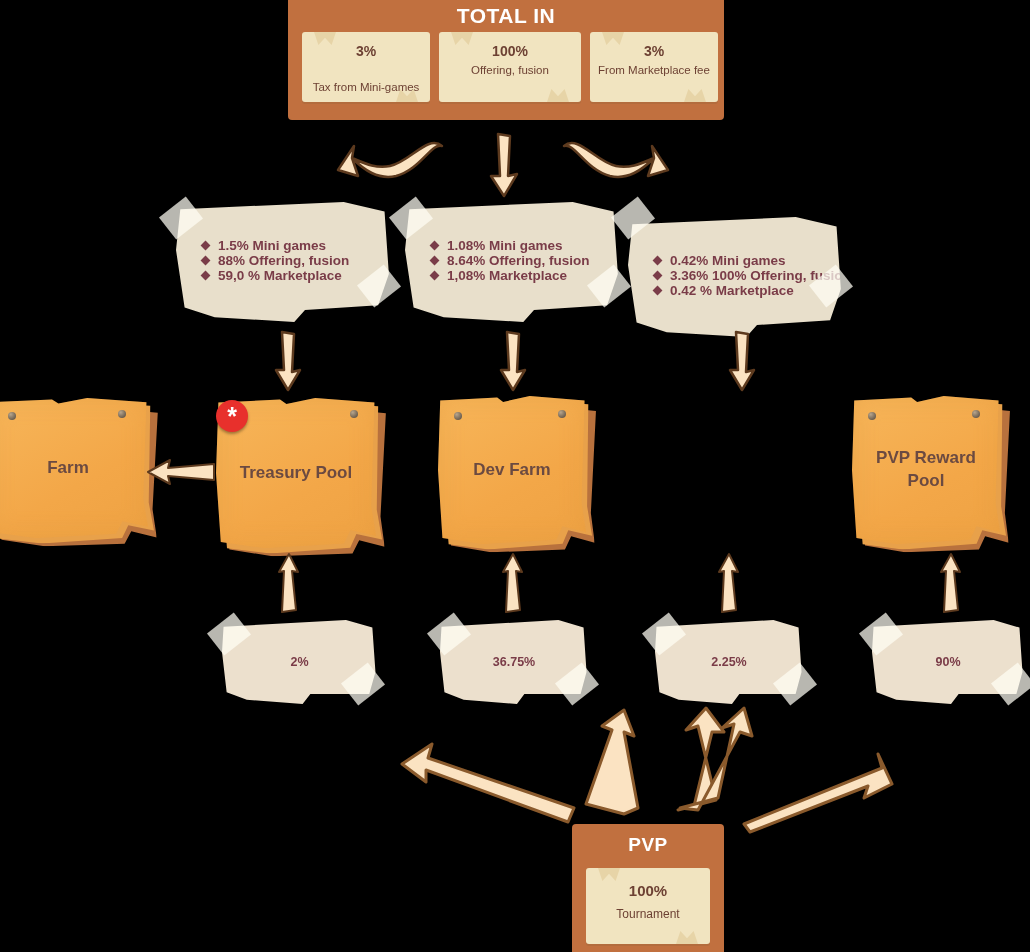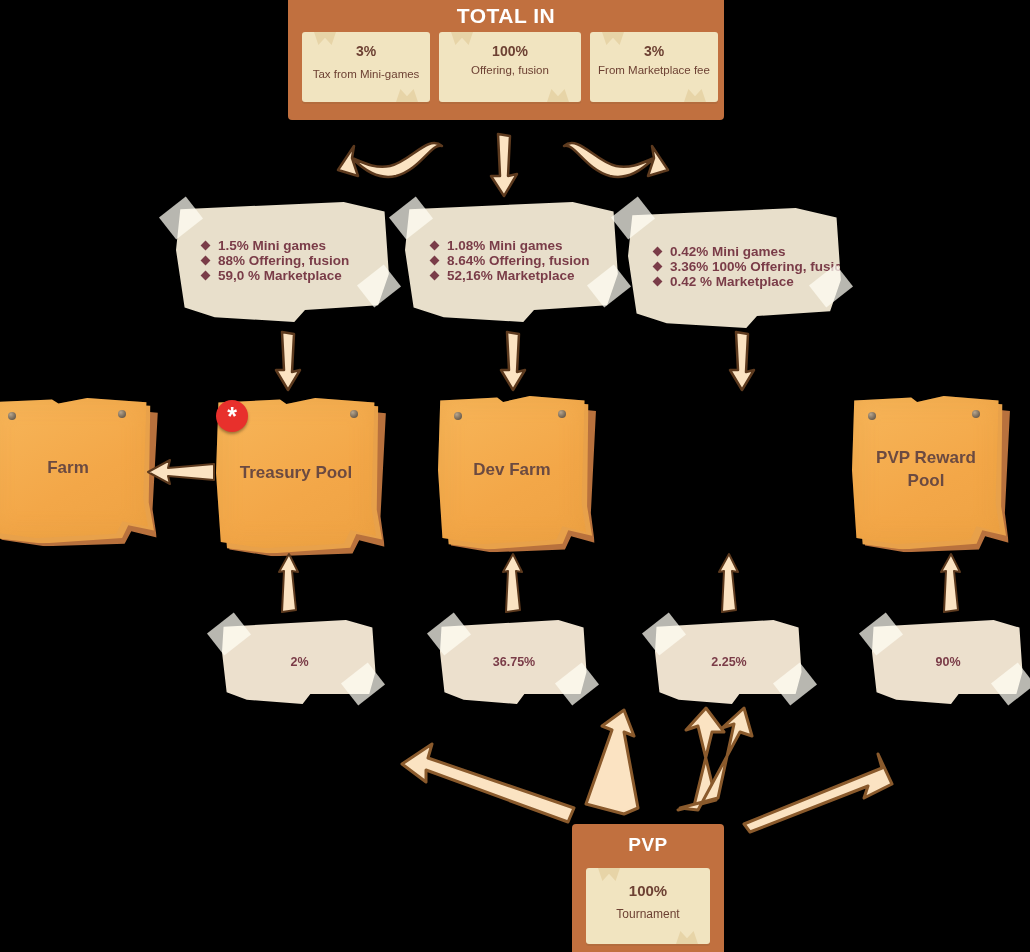--- a/index.html
+++ b/index.html
@@ -154,21 +154,21 @@
 <body>
 
 <div id="stage">
 
   <div class="panel" style="left:288px; top:-8px; width:436px; height:128px;">
     <div class="panel-title" style="font-size:21px; margin-top:12px;">TOTAL IN</div>
 
     <div style="position:absolute; left:14px; top:40px; display:flex; gap:9px;">
       <div class="cream" style="width:128px; height:70px; padding:11px 8px 0;">
         <div class="pct" style="font-size:14px;">3%</div>
-        <div class="sub" style="font-size:11.5px; margin-top:8px; line-height:1.3;">Tax from Mini-games</div>
+        <div class="sub" style="font-size:11.5px; margin-top:21px; line-height:1.3;">Tax from Mini-games</div>
       </div>
       <div class="cream" style="width:142px; height:70px; padding:11px 8px 0;">
         <div class="pct" style="font-size:14px;">100%</div>
         <div class="sub" style="font-size:11.5px; margin-top:4px; line-height:1.3;">Offering, fusion</div>
       </div>
       <div class="cream" style="width:128px; height:70px; padding:11px 8px 0;">
         <div class="pct" style="font-size:14px;">3%</div>
         <div class="sub" style="font-size:11.5px; margin-top:4px; line-height:1.3;">From Marketplace fee</div>
       </div>
     </div>
@@ -213,27 +213,27 @@
     <div class="row">
       <span class="diamond"></span>
       <span>1.08% Mini games</span>
     </div>
     <div class="row">
       <span class="diamond"></span>
       <span>8.64% Offering, fusion</span>
     </div>
     <div class="row">
       <span class="diamond"></span>
-      <span>52,16% Marketplace</span>
+      <span>1,08% Marketplace</span>
     </div>
   </div>
   <div class="tape" style="left:394px; top:204px;"></div>
   <div class="tape" style="left:592px; top:272px;"></div>
 
-  <div class="torn" style="left:628px; top:208px; width:215px; height:120px;justify-content:center;">
+  <div class="torn" style="left:628px; top:217px; width:215px; height:120px;justify-content:center;">
     <div class="row">
       <span class="diamond"></span>
       <span>0.42% Mini games</span>
     </div>
     <div class="row">
       <span class="diamond"></span>
       <span>3.36% 100% Offering, fusion</span>
     </div>
     <div class="row">
       <span class="diamond"></span>

